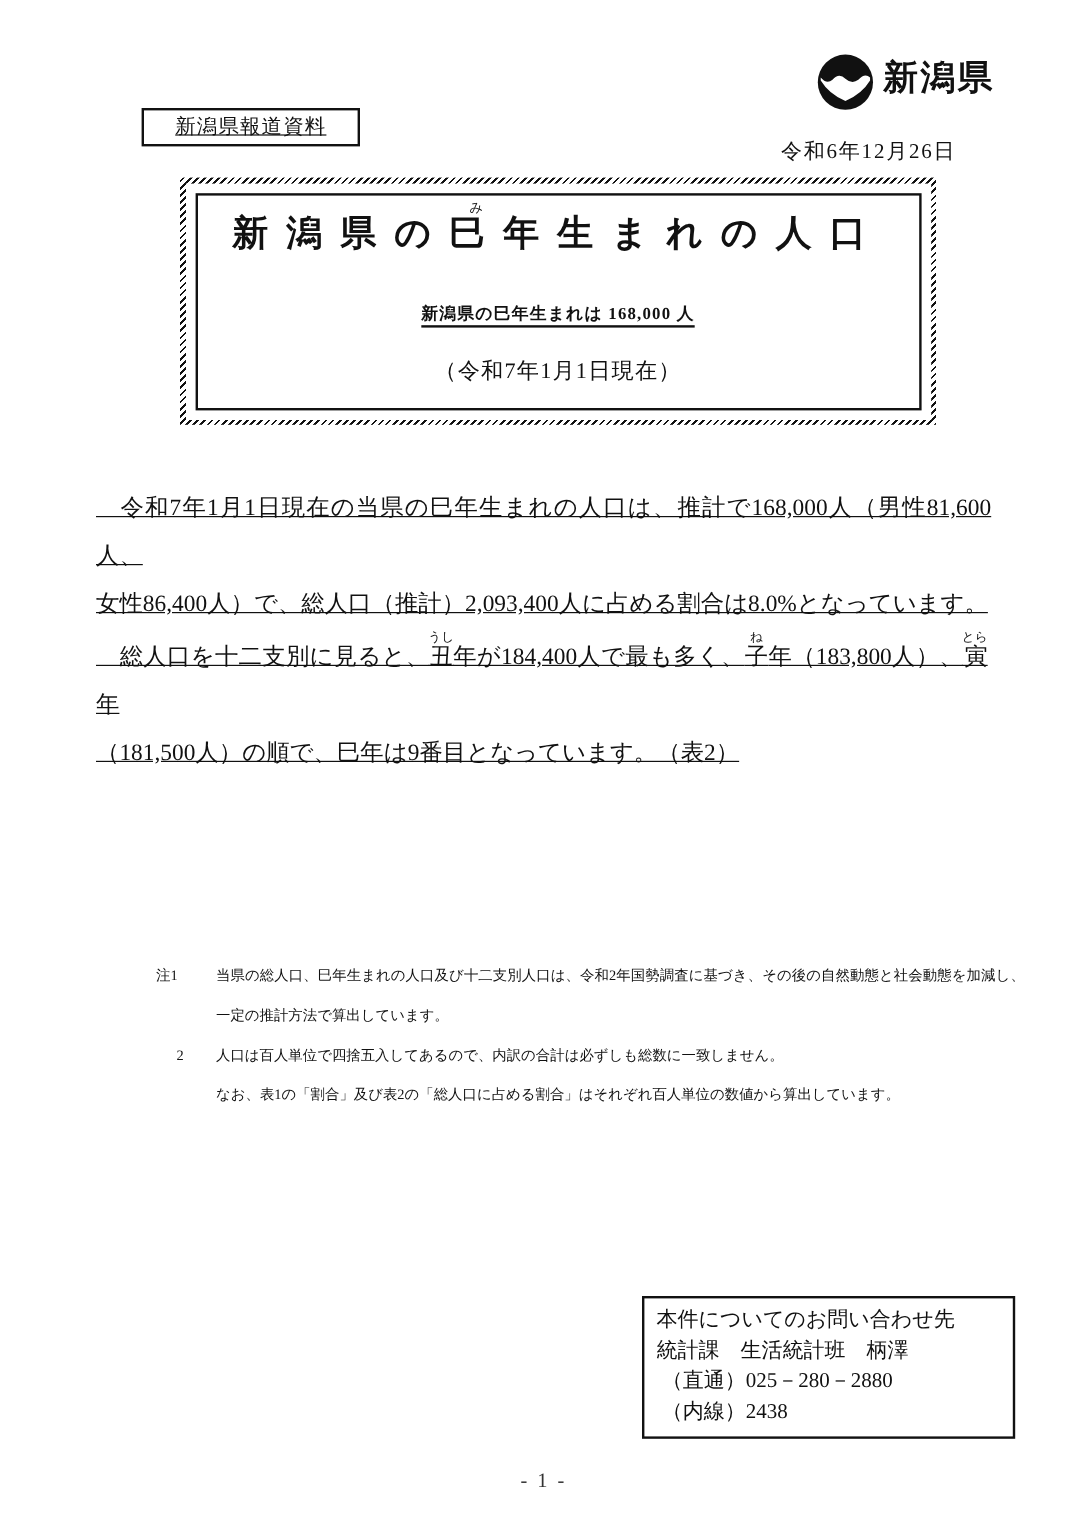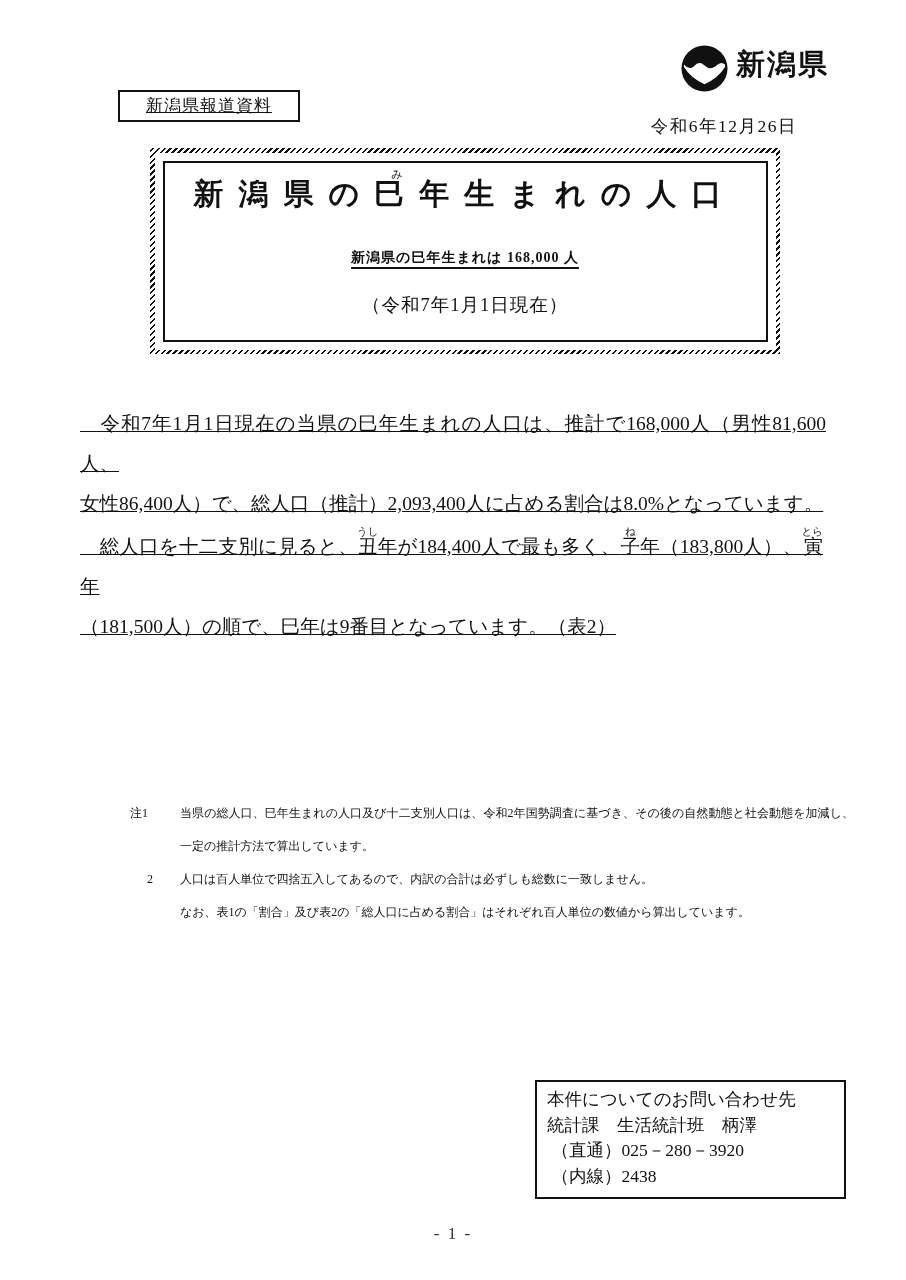--- a/index.html
+++ b/index.html
@@ -37,21 +37,21 @@
     position:absolute;top:148px;left:150px;width:630px;height:206px;
     background:repeating-linear-gradient(-45deg,#111 0 1.6px,#fff 1.6px 4.2px);
   }
   .title-box-white{position:absolute;inset:4.5px;background:#fff;}
   .title-box-line{
     position:absolute;inset:8px;border:2px solid #111;
     text-align:center;overflow:hidden;
   }
   .doc-title{
     margin:6px 0 0;
-    font-family:Liberation Serif, serif;
+    font-family:Liberation Mono, monospace;
     font-weight:bold;font-size:30px;
     letter-spacing:15px;padding-left:0;
     line-height:1.45;
   }
   .doc-title rt{
     font-size:11px;font-weight:normal;letter-spacing:0;
   }
   .doc-subtitle{
     margin-top:34px;
     font-size:14px;font-weight:bold;letter-spacing:1px;
@@ -145,18 +145,18 @@
     </div>
     <div class="note note2">
       <span class="note-label">2</span>
       <span class="note-text">人口は百人単位で四捨五入してあるので、内訳の合計は必ずしも総数に一致しません。
 なお、表1の「割合」及び表2の「総人口に占める割合」はそれぞれ百人単位の数値から算出しています。</span>
     </div>
   </section>
 
   <aside class="contact-box">本件についてのお問い合わせ先
 統計課　生活統計班　柄澤
- （直通）025－280－3920
+ （直通）025－280－2880
  （内線）2438</aside>
 
   <footer class="page-number">- 1 -</footer>
 
 </div>
 
 </body></html>

